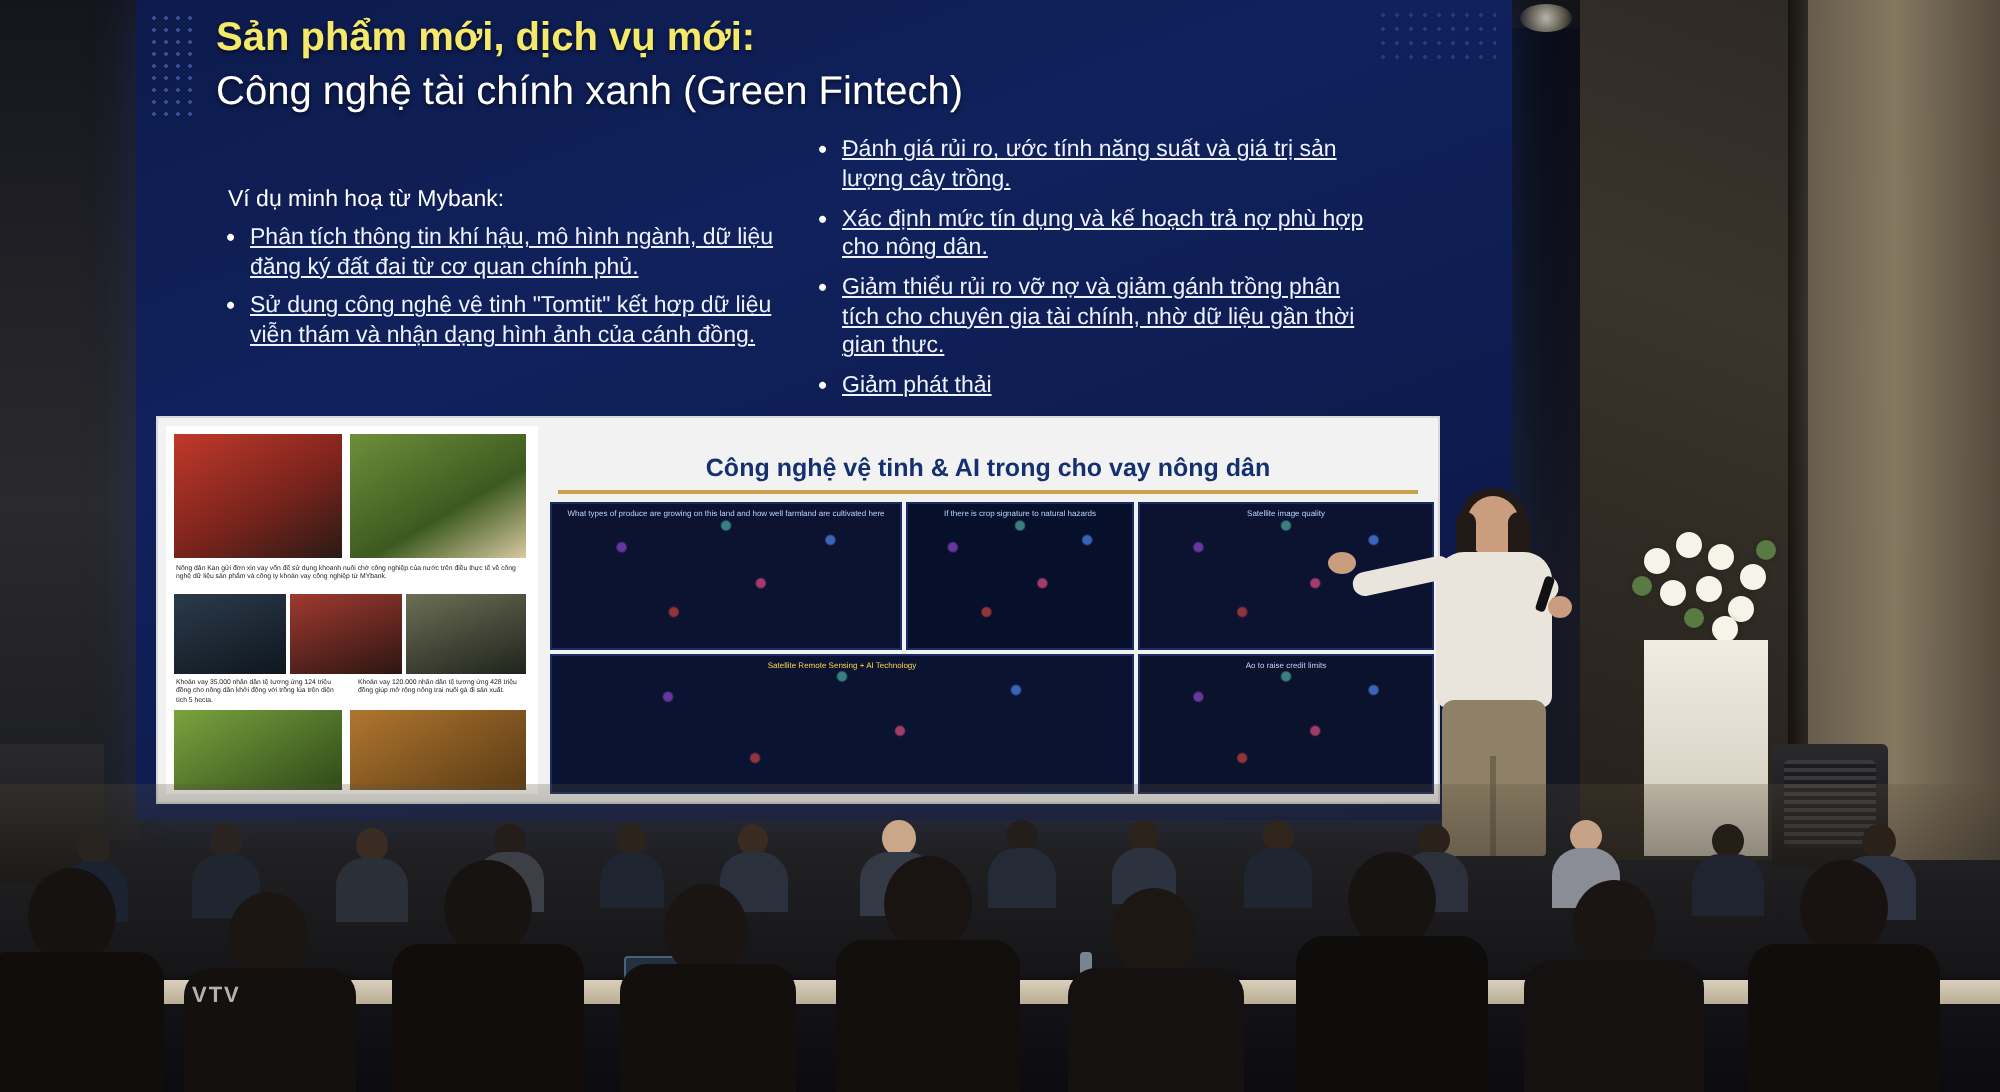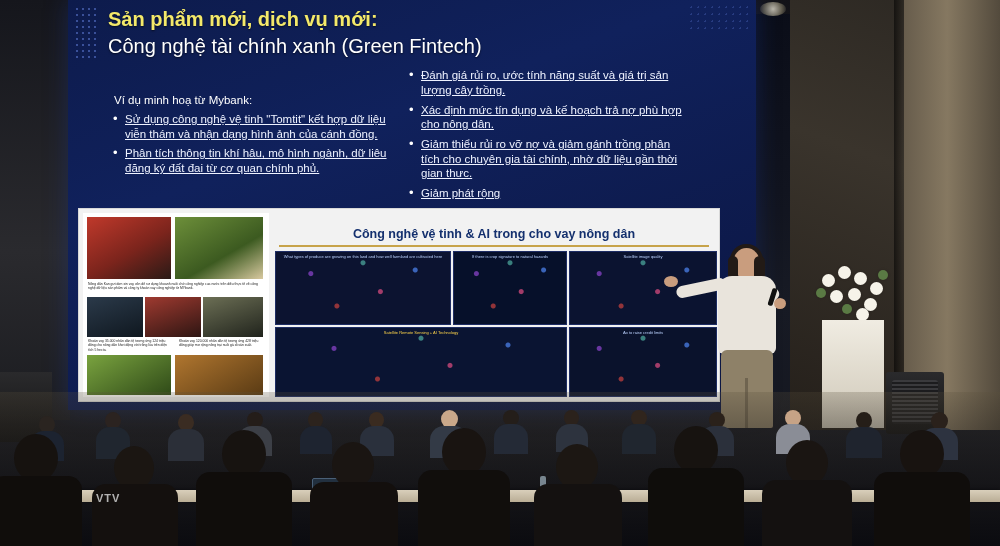--- a/index.html
+++ b/index.html
@@ -208,30 +208,30 @@
 
       <div class="slide-title">
         <div>Sản phẩm mới, dịch vụ mới:</div>
         <div class="l2">Công nghệ tài chính xanh (Green Fintech)</div>
       </div>
 
       <div class="slide-body">
         <div class="col">
           <p class="intro">Ví dụ minh hoạ từ Mybank:</p>
           <ul class="bul">
+            <li>Phân tích thông tin khí hậu, mô hình ngành, dữ liệu đăng ký đất đai từ cơ quan chính phủ.</li>
             <li>Sử dụng công nghệ vệ tinh "Tomtit" kết hợp dữ liệu viễn thám và nhận dạng hình ảnh của cánh đồng.</li>
-            <li>Phân tích thông tin khí hậu, mô hình ngành, dữ liệu đăng ký đất đai từ cơ quan chính phủ.</li>
           </ul>
         </div>
         <div class="col">
           <ul class="bul">
             <li>Đánh giá rủi ro, ước tính năng suất và giá trị sản lượng cây trồng.</li>
             <li>Xác định mức tín dụng và kế hoạch trả nợ phù hợp cho nông dân.</li>
             <li>Giảm thiểu rủi ro vỡ nợ và giảm gánh trồng phân tích cho chuyên gia tài chính, nhờ dữ liệu gần thời gian thực.</li>
-            <li>Giảm phát rộng</li>
+            <li>Giảm phát thải</li>
           </ul>
         </div>
       </div>
 
       <div class="photo-panel">
         <div class="panel-title">Công nghệ vệ tinh &amp; AI trong cho vay nông dân</div>
         <div class="panel-underline"></div>
 
         <div class="ph-left">
           <div class="ph-img" style="left:4px;top:4px;width:84px;height:62px;background:linear-gradient(150deg,#c0392b,#7b241c 55%,#2a1a16);"></div>

